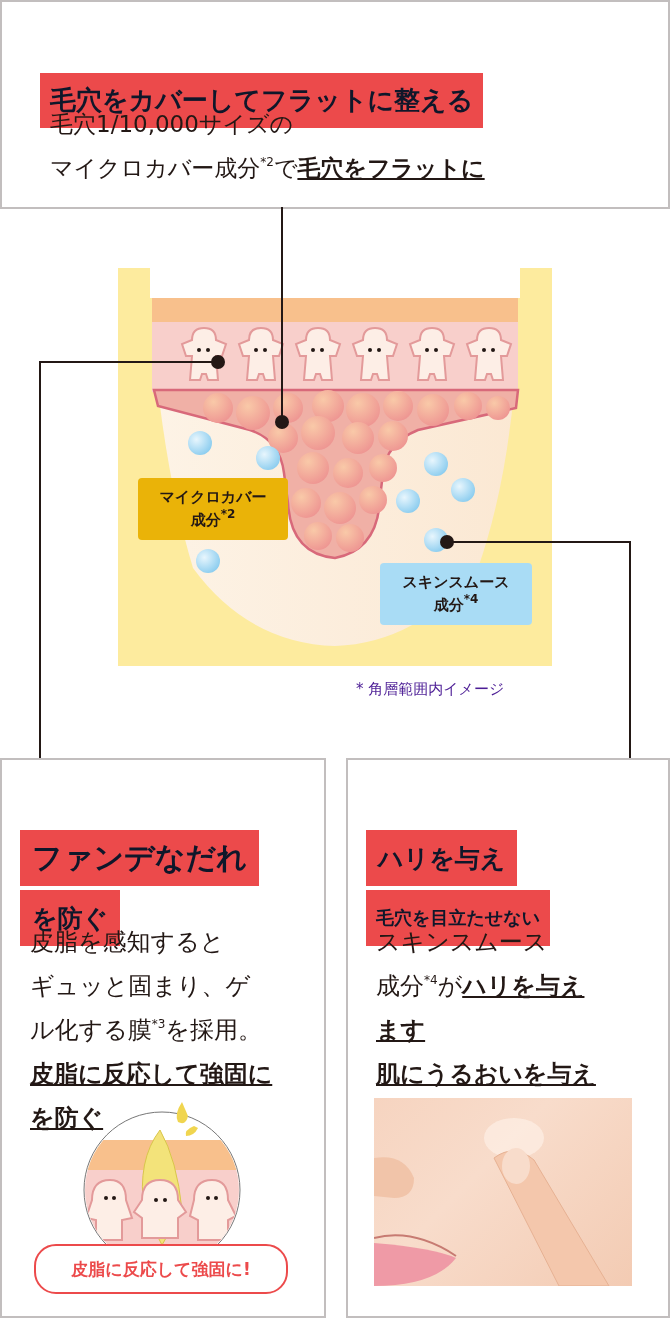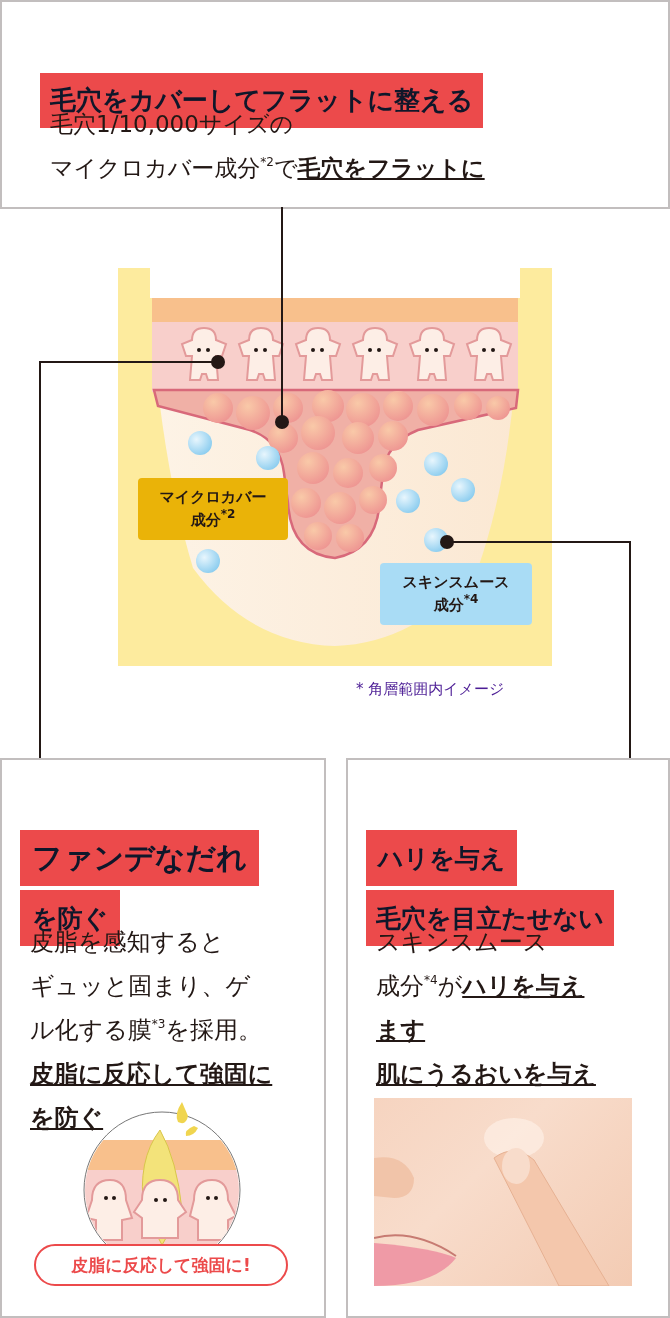--- a/index.html
+++ b/index.html
@@ -187,29 +187,29 @@
         <circle cx="32" cy="98" r="2"></circle>
       <circle cx="74" cy="100" r="2"></circle>
         <circle cx="83" cy="100" r="2"></circle>
       <circle cx="126" cy="98" r="2"></circle>
         <circle cx="134" cy="98" r="2"></circle>
     </g>
   </g>
   <path d="M100 2 Q92 14 96 22 Q104 26 106 16 Z" fill="#f0d54f"></path>
   <path d="M112 26 Q102 30 104 36 Q112 36 116 28 Z" fill="#f0d54f"></path>
 </svg>
-<div class="pill" style="left:34px;top:1244px;width:254px;height:42px;text-align:right;">
+<div class="pill" style="left:34px;top:1244px;width:254px;height:50px;text-align:right;">
   <span>皮脂に反応して強固に!</span>
 </div>
 
 <div class="card" style="left:346px;top:758px;width:324px;height:560px;"></div>
 <div class="tag" style="left:366px;top:790px;height:56px;padding:0 12px;font-size:25px;">
   <span>ハリを与え</span>
 </div>
-<div class="tag" style="left:366px;top:850px;height:56px;padding:0 10px;font-size:25px;">
+<div class="tag" style="left:366px;top:850px;height:56px;padding:0 10px;font-size:18px;">
   <span>毛穴を目立たせない</span>
 </div>
 <div class="body-text" style="left:376px;top:920px;">
   <div>スキンスムース</div>
   <div><span>成分</span><sup>*4</sup><span>が</span><span class="b">ハリを与え</span></div>
   <div class="b">ます</div>
   <div class="b">肌にうるおいを与え</div>
 </div>
 <div class="photo">
   <svg width="258" height="188" viewBox="0 0 258 188">

